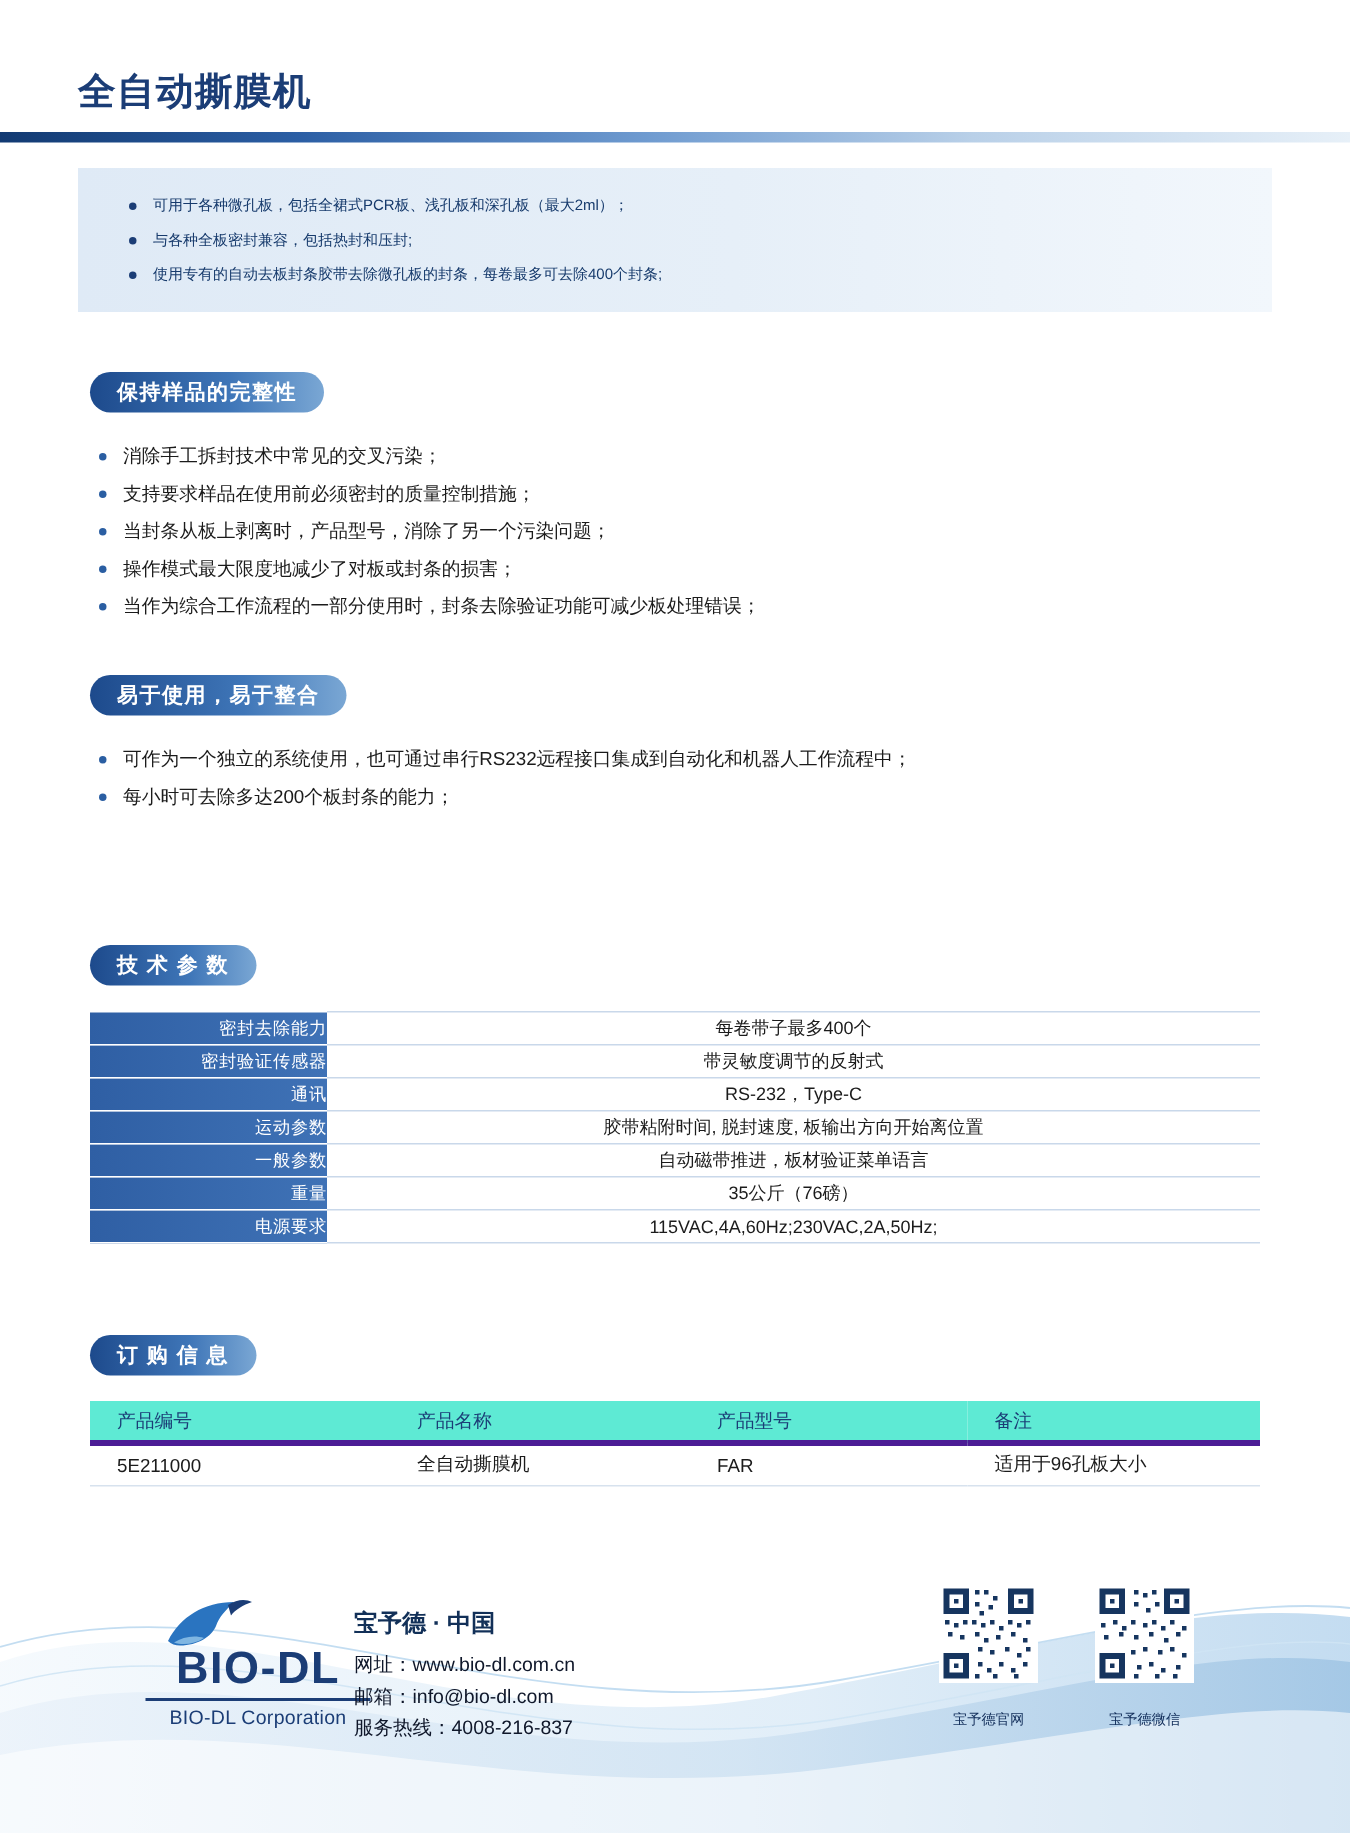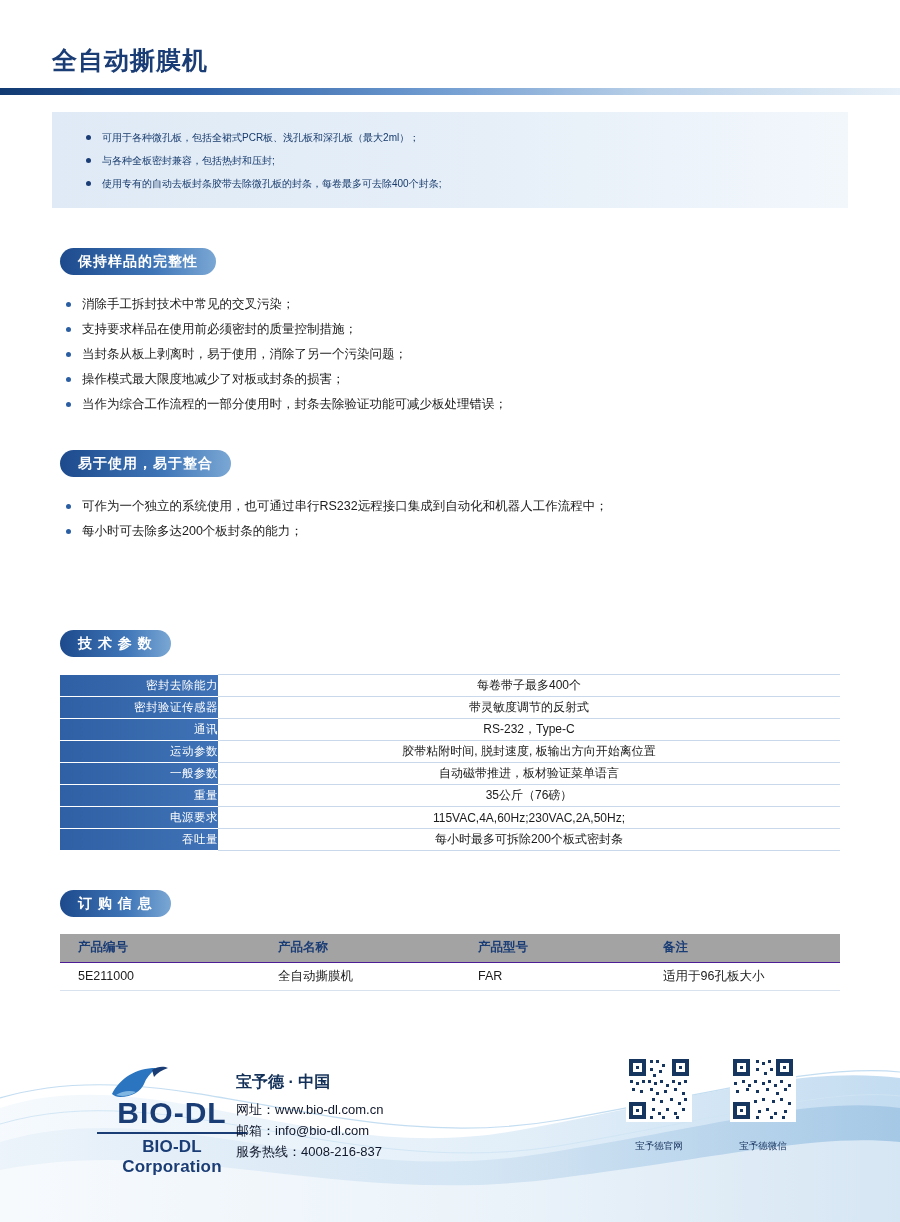--- a/index.html
+++ b/index.html
@@ -139,28 +139,28 @@
   
   .order-table {
     position: absolute;
     left: 60px;
     top: 934px;
     width: 780px;
     border-collapse: collapse;
     font-size: 12.5px;
   }
   .order-table th {
-    background: #a3a3a3;
+    background: #5eead4;
     color: #1b3d76;
     font-size: 12.5px;
-    font-weight: bold;
+    font-weight: normal;
     text-align: left;
     height: 28px;
     padding-left: 18px;
-    border-bottom: 1px solid #4c1d95;
+    border-bottom: 4px solid #4c1d95;
   }
   .order-table td {
     height: 28px;
     padding-left: 18px;
     color: #1b1b1b;
     border-bottom: 1px solid #d7e2ee;
     text-align: left;
   }
   .order-table .c1 { width: 200px; }
   .order-table .c2 { width: 200px; }
@@ -184,22 +184,22 @@
     text-align: center;
   }
   .logo-mark {
     font-size: 30px;
     font-weight: bold;
     color: #1b3d76;
     letter-spacing: 1px;
     line-height: 34px;
   }
   .logo-sub {
-    font-size: 17px;
-    font-weight: bold;
+    font-size: 13px;
+    font-weight: normal;
     color: #1b3d76;
     letter-spacing: 0.2px;
     text-align: center;
   }
   .logo-rule {
     width: 150px;
     height: 2px;
     background: #1b3d76;
     margin: 2px auto 3px auto;
   }
@@ -259,21 +259,21 @@
     <li>可用于各种微孔板，包括全裙式PCR板、浅孔板和深孔板（最大2ml）；</li>
     <li>与各种全板密封兼容，包括热封和压封;</li>
     <li>使用专有的自动去板封条胶带去除微孔板的封条，每卷最多可去除400个封条;</li>
   </ul>
 </div>
 
 <div class="pill" style="left:60px; top:248px;">保持样品的完整性</div>
 <ul class="bullets" style="left:60px; top:292px;">
   <li>消除手工拆封技术中常见的交叉污染；</li>
   <li>支持要求样品在使用前必须密封的质量控制措施；</li>
-  <li>当封条从板上剥离时，易于使用，消除了另一个污染问题；</li>
+  <li>当封条从板上剥离时，产品型号，消除了另一个污染问题；</li>
   <li>操作模式最大限度地减少了对板或封条的损害；</li>
   <li>当作为综合工作流程的一部分使用时，封条去除验证功能可减少板处理错误；</li>
 </ul>
 
 <div class="pill" style="left:60px; top:450px;">易于使用，易于整合</div>
 <ul class="bullets" style="left:60px; top:494px;">
   <li>可作为一个独立的系统使用，也可通过串行RS232远程接口集成到自动化和机器人工作流程中；</li>
   <li>每小时可去除多达200个板封条的能力；</li>
 </ul>
 
@@ -300,24 +300,20 @@
       <td class="k">一般参数</td>
       <td class="v">自动磁带推进，板材验证菜单语言</td>
     </tr>
     <tr>
       <td class="k">重量</td>
       <td class="v">35公斤（76磅）</td>
     </tr>
     <tr>
       <td class="k">电源要求</td>
       <td class="v">115VAC,4A,60Hz;230VAC,2A,50Hz;</td>
-    </tr>
-    <tr>
-      <td class="k">吞吐量</td>
-      <td class="v">每小时最多可拆除200个板式密封条</td>
     </tr>
   </tbody>
 </table>
 
 <div class="pill" style="left:60px; top:890px;">订 购 信 息</div>
 <table class="order-table">
   <thead>
     <tr>
       <th class="c1">产品编号</th>
       <th class="c2">产品名称</th>

